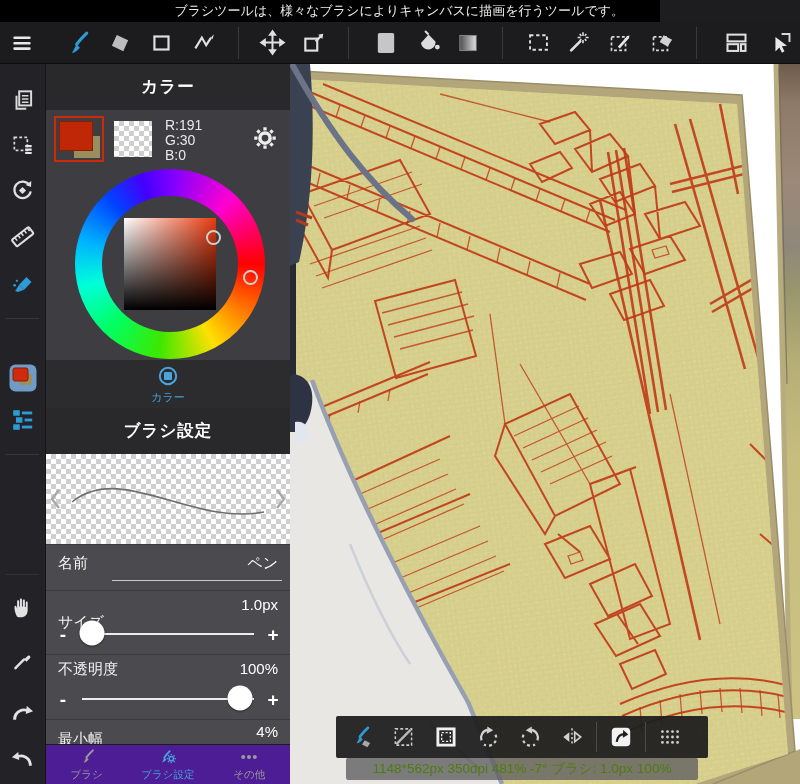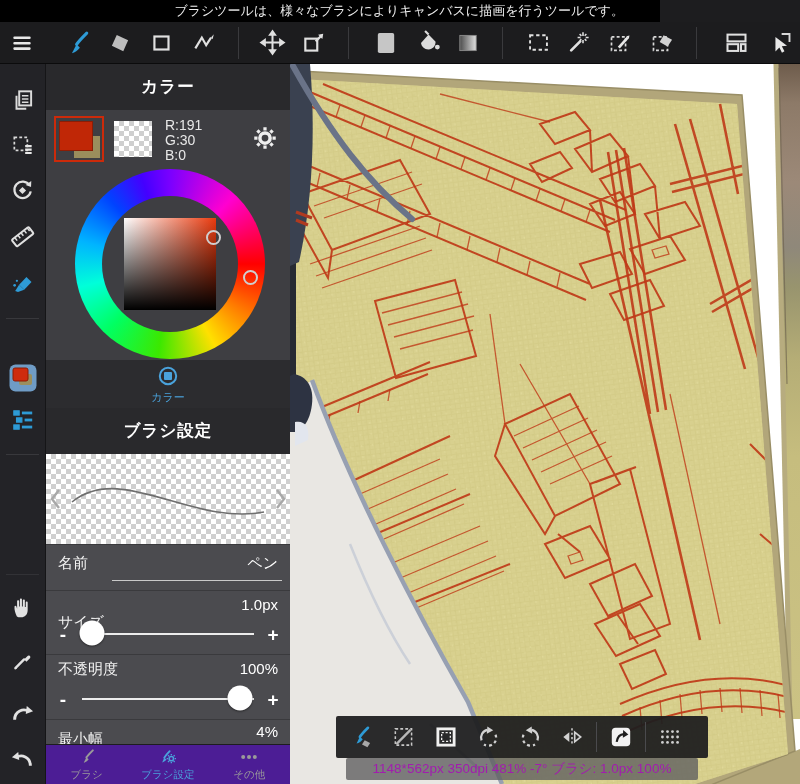--- a/index.html
+++ b/index.html
@@ -85,21 +85,21 @@
   
   .canvas-area { position:absolute; left:290px; top:64px; width:510px; height:720px; background:#fff; }
   .canvas-area svg.art { position:absolute; left:0; top:0; }
 
   .float-bar { position:absolute; left:46px; top:652px; width:372px; height:42px;
     background:rgba(30,30,31,.94); border-radius:2px; display:flex; align-items:center;
     padding:0 8px; gap:6px; }
   .fb-icon { width:36px; height:32px; display:flex; align-items:center; justify-content:center; cursor:pointer; }
   .fb-sep { width:1px; height:30px; background:#4a4a4d; }
   .status-bar { position:absolute; left:56px; top:694px; width:352px; height:22px;
-    background:rgba(96,96,96,.8); border-radius:2px; color:#a21caf; font-size:13.5px;
+    background:rgba(96,96,96,.8); border-radius:2px; color:#4d7c0f; font-size:13.5px;
     display:flex; align-items:center; justify-content:center; white-space:nowrap; }
 </style>
 </head>
 <body>
 
 <div class="app">
 
   <div class="help-bar">
     <span>ブラシツールは、様々なブラシによりキャンバスに描画を行うツールです。</span>
   </div>

